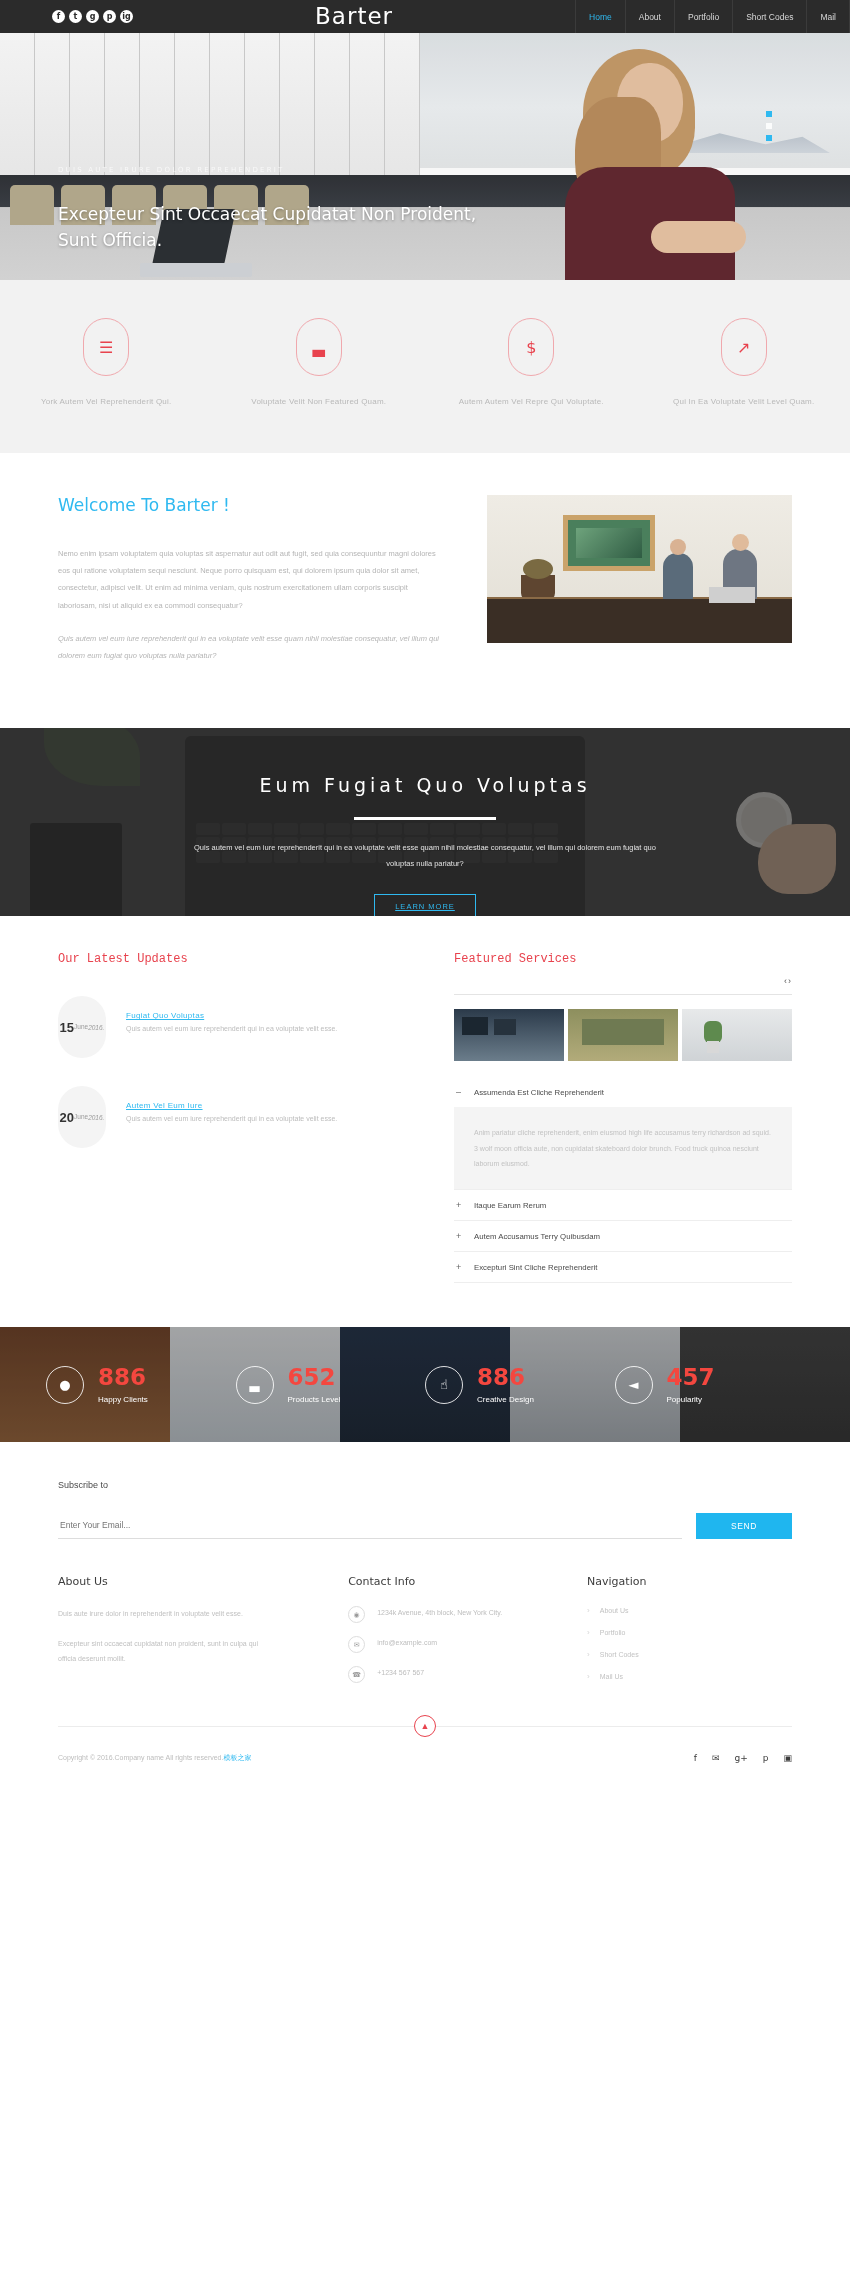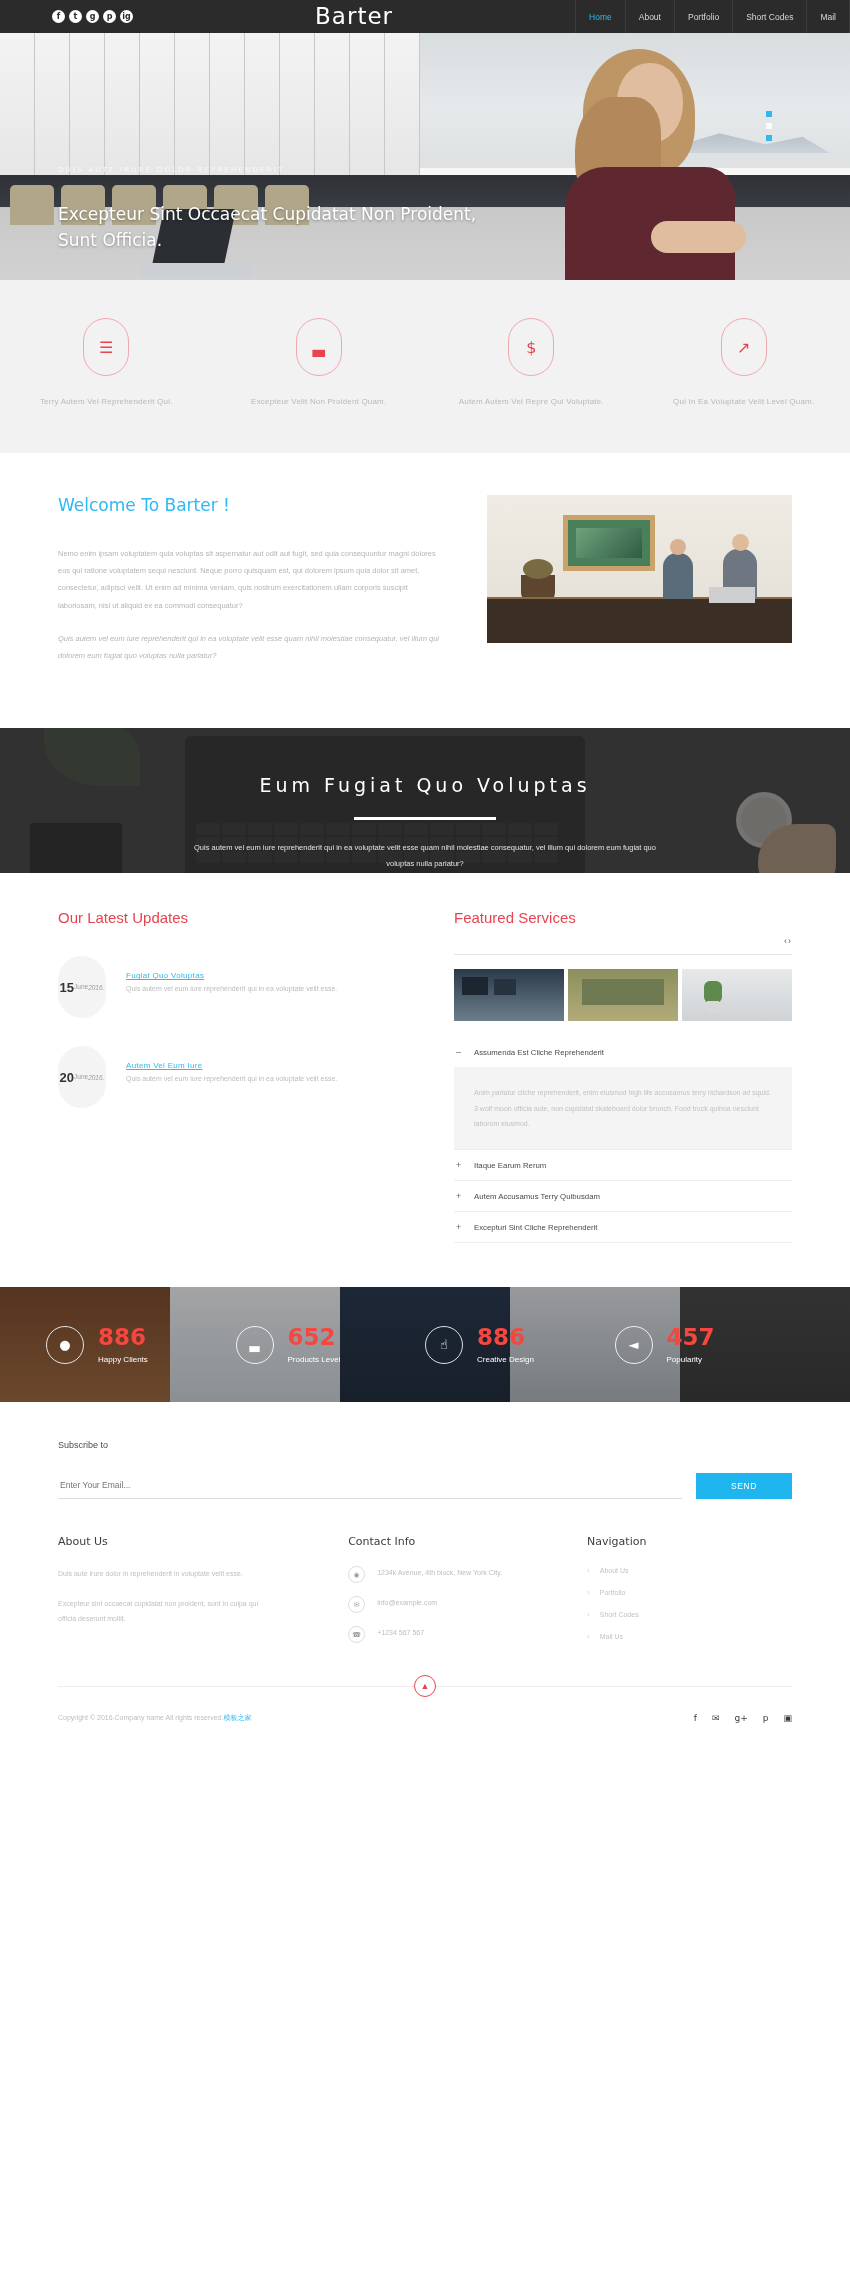--- a/index.html
+++ b/index.html
@@ -111,21 +111,21 @@
   .wimg-desk2 { position: absolute; left: 0; bottom: 34px; width: 100%; height: 12px; background: #8a6a46; }
   .wimg-p1 { position: absolute; left: 176px; top: 58px; width: 30px; height: 46px; background: #5a6b7a; border-radius: 14px 14px 0 0; }
   .wimg-p1:before { content:''; position:absolute; left:7px; top:-14px; width:16px; height:16px; background:#d9b293; border-radius:50%; }
   .wimg-p2 { position: absolute; left: 236px; top: 54px; width: 34px; height: 50px; background: #6e7682; border-radius: 15px 15px 0 0; }
   .wimg-p2:before { content:''; position:absolute; left:9px; top:-15px; width:17px; height:17px; background:#e0bb9b; border-radius:50%; }
   .wimg-lap { position: absolute; left: 222px; top: 92px; width: 46px; height: 16px; background: #cfcfcf; }
   .wimg-plant { position: absolute; left: 34px; top: 80px; width: 34px; height: 26px; background: #5e4530; border-radius: 0 0 8px 8px; }
   .wimg-plant:before { content:''; position:absolute; left:2px; top:-16px; width:30px; height:20px; background:#7a6a42; border-radius:50%; }
 
   
-  .parallax { position: relative; height: 145px; overflow: hidden; background: #14532d; }
+  .parallax { position: relative; height: 188px; overflow: hidden; background: #14532d; }
   .px-bg { position: absolute; inset: 0; background: #373737; }
   .px-lap { position: absolute; left: 185px; top: 8px; width: 400px; height: 200px; background: #1d1d1d; border-radius: 6px; }
   .px-keys { position: absolute; left: 196px; top: 95px; width: 378px; display: flex; flex-wrap: wrap; gap: 2px; }
   .px-keys i { width: 24px; height: 12px; background: #2b2b2b; border-radius: 2px; }
   .px-leaf { position: absolute; left: 44px; top: -14px; width: 96px; height: 72px; background: #3d4a36; border-radius: 0 60% 0 60%; }
   .px-note { position: absolute; left: 30px; top: 95px; width: 92px; height: 96px; background: #171717; border-radius: 3px; }
   .px-cup { position: absolute; right: 58px; top: 64px; width: 56px; height: 56px; border-radius: 50%; background: #d8d3cb; border: 5px solid #e8e5df; }
   .px-hand { position: absolute; right: 14px; top: 96px; width: 78px; height: 70px; background: #dcb695; border-radius: 38px 10px 30px 30px; }
   .px-veil { position: absolute; inset: 0; background: rgba(45,45,45,0.62); }
   .px-in { position: relative; z-index: 4; text-align: center; padding-top: 46px; }
@@ -137,21 +137,21 @@
   .px-p { color: #e2e2e2; font-size: 7.5px; line-height: 2.1; max-width: 490px; margin: 0 auto; }
   .px-btn {
     display: inline-block; margin-top: 22px; border: 1px solid #2fb9f0; color: #2fb9f0;
     font-size: 7.5px; letter-spacing: 1px; padding: 7px 20px; background: transparent;
   }
 
   
   .mid { display: flex; gap: 46px; padding: 36px 58px 44px; }
   .mid-l { width: 350px; }
   .mid-r { flex: 1; }
-  .sec-h { font-size: 15px; font-weight: 400; color: #3c3c3c; font-family: Liberation Sans, sans-serif; }
+  .sec-h { font-size: 12px; font-weight: 400; color: #3c3c3c; font-family: Liberation Mono, monospace; }
   .sec-h span { color: #e8434e; }
   .sec-h span.blue { color: #e8434e; }
   .updates { margin-top: 30px; }
   .upd { display: flex; gap: 20px; margin-bottom: 28px; }
   .upd-date {
     width: 48px; height: 62px; border-radius: 24px; background: #f4f4f4; flex: 0 0 48px;
     display: flex; align-items: center; justify-content: center;
   }
   .upd-d { font-size: 13px; color: #333; font-weight: 600; line-height: 1.2; }
   .upd-m { font-size: 6.5px; color: #9b9b9b; line-height: 1.6; }
@@ -312,25 +312,25 @@
     <div class="hero-dots">
       <i></i>
       <i class="off"></i>
       <i></i>
     </div>
   </div>
 
   <div class="features">
     <div class="feat">
       <div class="feat-ic">☰</div>
-      <div class="feat-t">Terry Autem Vel Reprehenderit Qui.</div>
+      <div class="feat-t">York Autem Vel Reprehenderit Qui.</div>
     </div>
     <div class="feat">
       <div class="feat-ic">▃</div>
-      <div class="feat-t">Excepteur Velit Non Proident Quam.</div>
+      <div class="feat-t">Voluptate Velit Non Featured Quam.</div>
     </div>
     <div class="feat">
       <div class="feat-ic">$</div>
       <div class="feat-t">Autem Autem Vel Repre Qui Voluptate.</div>
     </div>
     <div class="feat">
       <div class="feat-ic">↗</div>
       <div class="feat-t">Qui In Ea Voluptate Velit Level Quam.</div>
     </div>
   </div>

